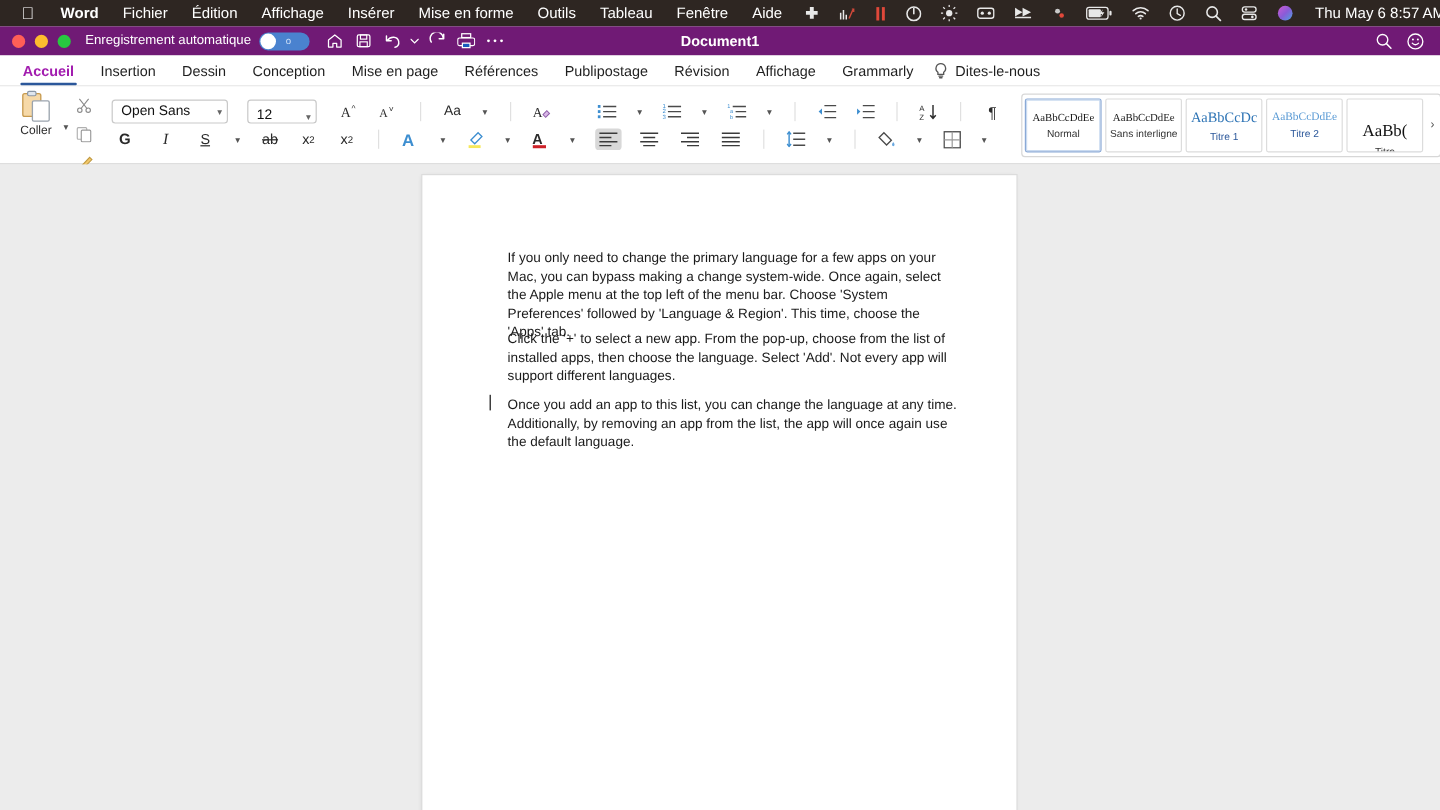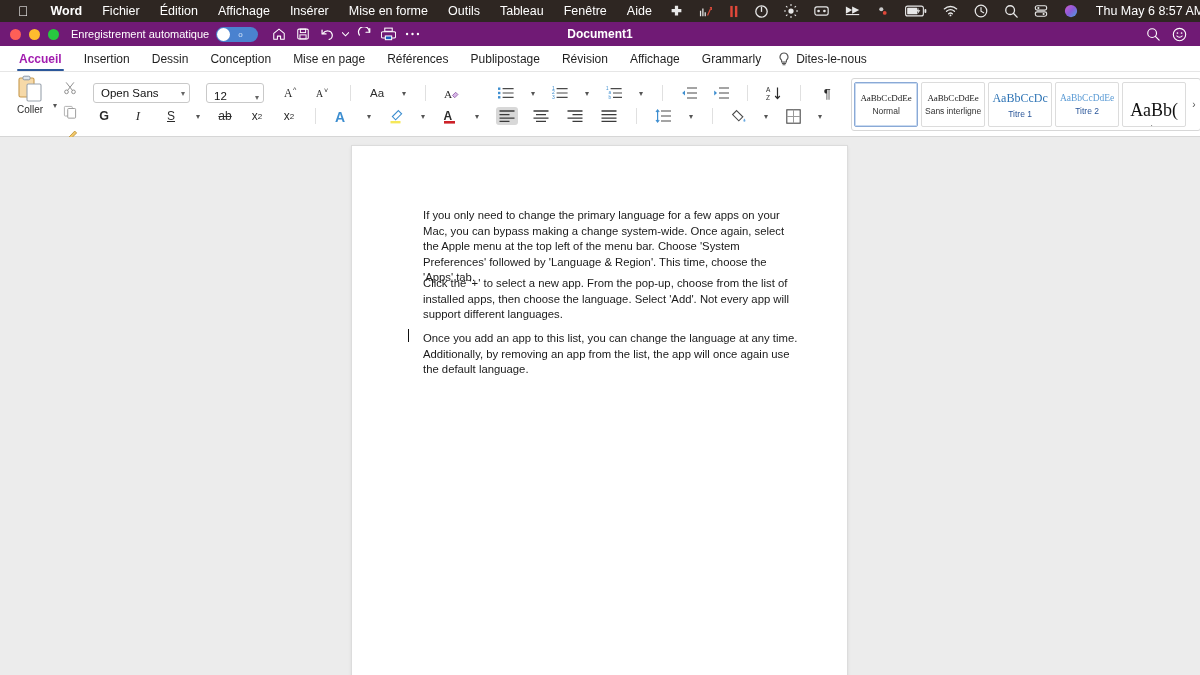--- a/index.html
+++ b/index.html
@@ -108,21 +108,21 @@
   }
   .style-card {
     width: 64px; height: 45px; border: 1px solid #dcdcdc; border-radius: 2px;
     background: #fff; display: flex; flex-direction: column; align-items: center;
     justify-content: center; gap: 3px; overflow: hidden;
   }
   .style-card.active { border: 1.5px solid #8aa9d6; box-shadow: 0 0 0 1px #c9daf0 inset; }
   .sc-prev { font-size: 9px; color: #1a1a1a; white-space: nowrap; font-family: "Liberation Serif", serif; }
   .sc-prev.s1 { font-size: 12px; color: #2e74b5; font-weight: normal; }
   .sc-prev.s2 { font-size: 9.5px; color: #5b9bd5; }
-  .sc-prev.s3 { font-size: 18px; color: #111; margin-top: 24px; }
+  .sc-prev.s3 { font-size: 14px; color: #111; margin-top: 24px; }
   .sc-name { font-size: 8.5px; color: #333; white-space: nowrap; }
   .sc-name.blue { color: #2b579a; }
   #gallery-more { font-size: 10px; color: #555; padding: 0 3px; }
 
   .tallbtn {
     display: flex; flex-direction: column; align-items: center; justify-content: flex-start;
     width: 54px; padding-top: 3px;
   }
   .tallbtn .tl { font-size: 10px; color: #2b2b2b; text-align: center; line-height: 1.15; margin-top: 2px; }
 

